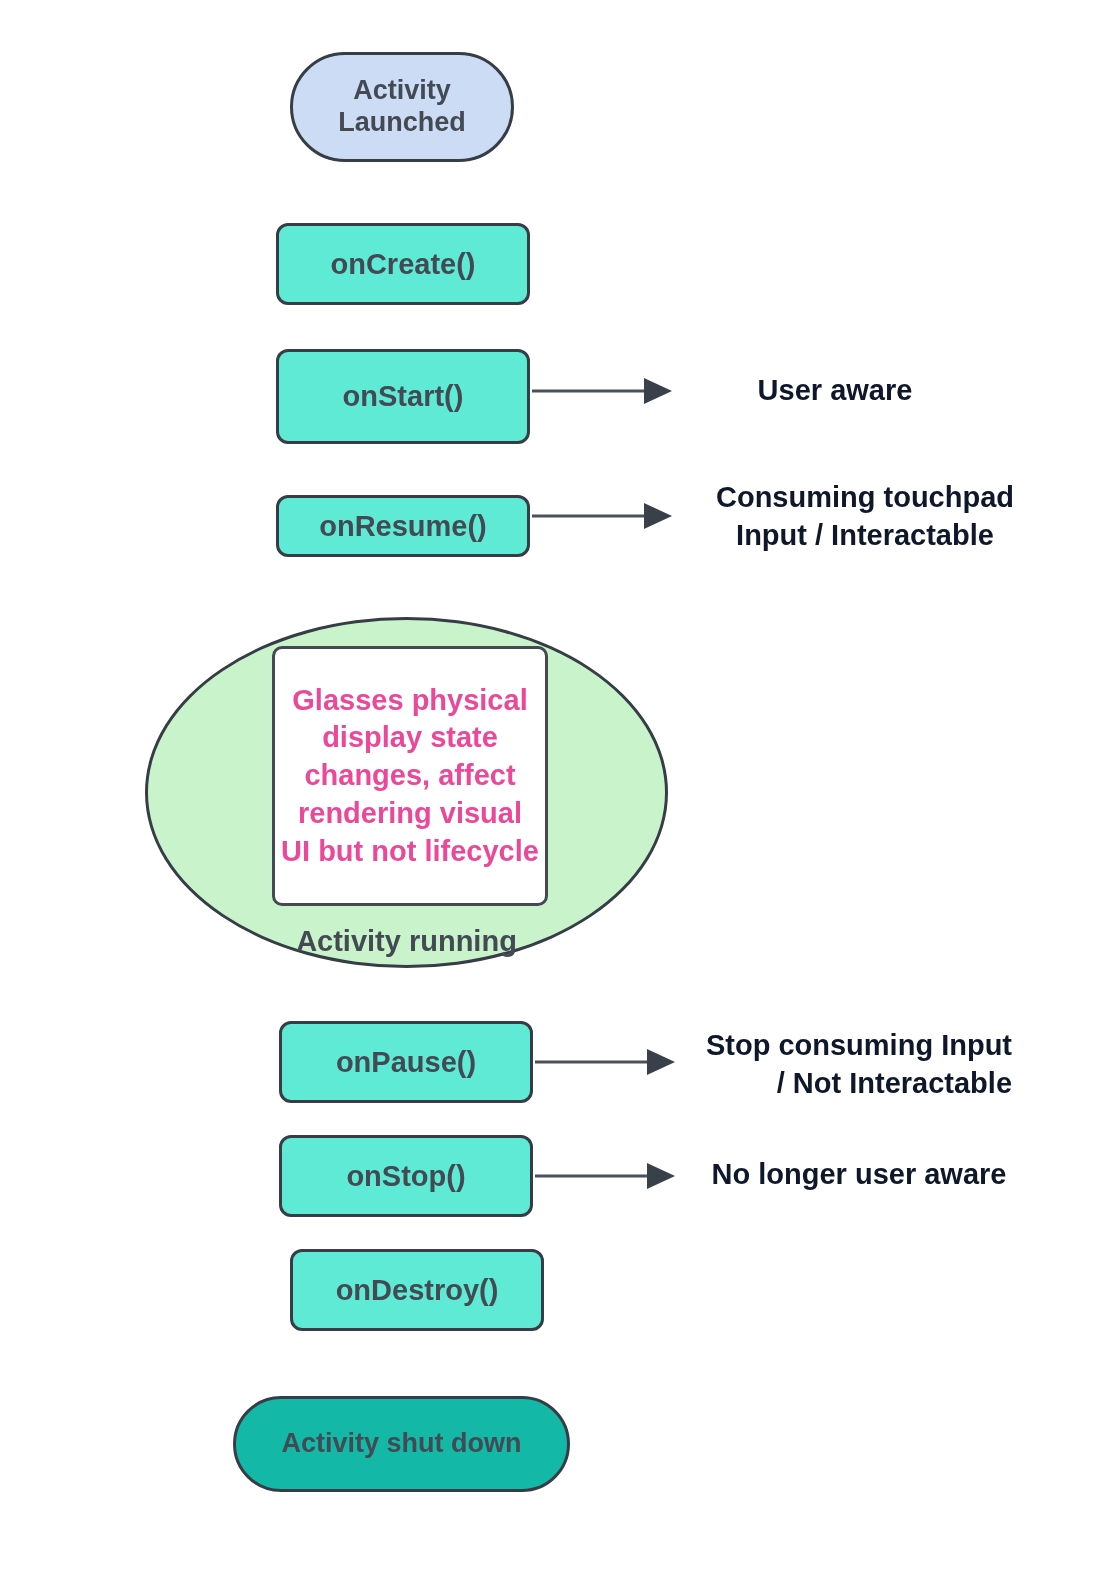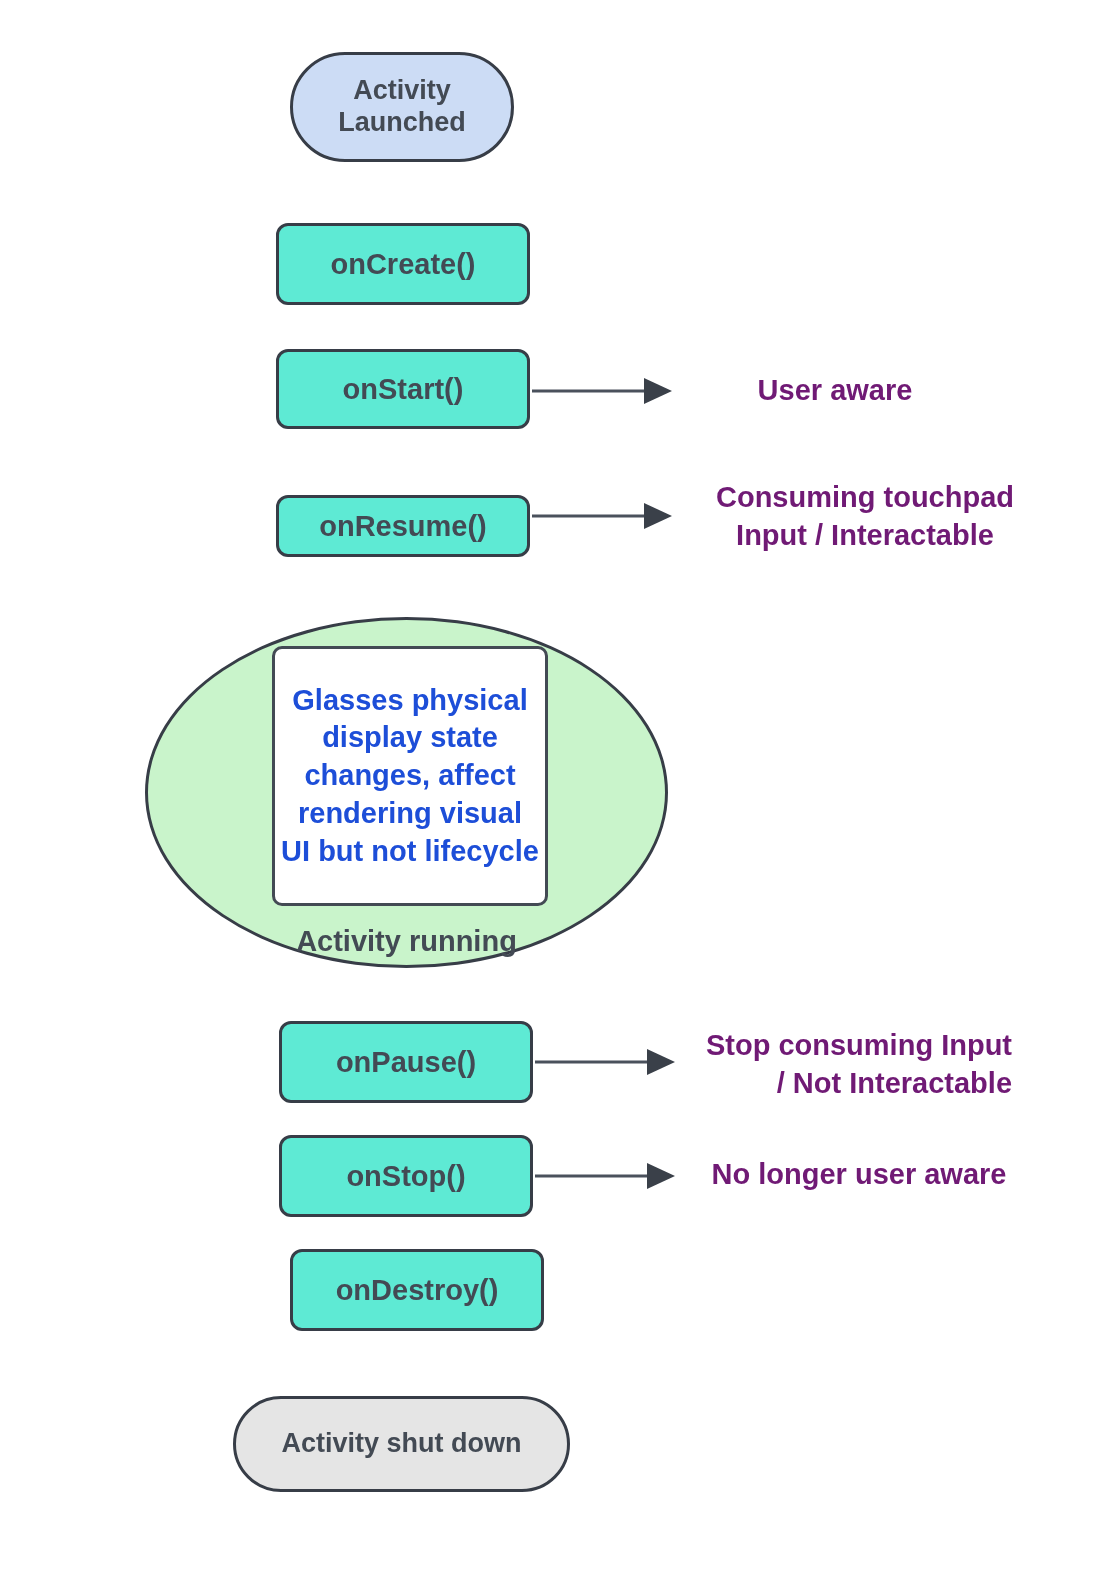--- a/index.html
+++ b/index.html
@@ -38,21 +38,21 @@
 
   
   .pill {
     border-radius: 999px;
     font-size: 27px;
   }
   .pill-start {
     background: #ccdcf5;
   }
   .pill-end {
-    background: #e5e5e5;
+    background: #14b8a6;
   }
 
   
   .callback {
     background: #5eead4;
     border-radius: 12px;
     font-size: 29px;
   }
 
   
@@ -76,32 +76,32 @@
   .inner-note {
     position: absolute;
     box-sizing: border-box;
     background: #ffffff;
     border: 3px solid #434a54;
     border-radius: 10px;
     display: flex;
     align-items: center;
     justify-content: center;
     text-align: center;
-    color: #1d4ed8;
+    color: #ec4899;
     font-weight: bold;
     font-size: 29px;
     line-height: 1.3;
     padding: 4px 6px;
   }
 
   
   .annotation {
     position: absolute;
     box-sizing: border-box;
-    color: #701a75;
+    color: #0f172a;
     font-weight: bold;
     font-size: 29px;
     line-height: 1.3;
     text-align: center;
     display: flex;
     align-items: center;
     justify-content: center;
     white-space: pre-line;
   }
 
@@ -123,21 +123,21 @@
 
   <div class="node pill pill-start" style="left:290px; top:52px; width:224px; height:110px;">
     <span style="white-space: pre-line;">Activity
 Launched</span>
   </div>
 
   <div class="node callback" style="left:276px; top:223px; width:254px; height:82px;">
     <span>onCreate()</span>
   </div>
 
-  <div class="node callback" style="left:276px; top:349px; width:254px; height:80px;">
+  <div class="node callback" style="left:276px; top:349px; width:254px; height:95px;">
     <span>onStart()</span>
   </div>
 
   <div class="connector" style="left:530px; top:375px; width:145px;">
     <svg width="145" height="32" viewBox="0 0 145 32">
       <line x1="2" y1="16" x2="118" y2="16" stroke="#4a515c" stroke-width="3"></line>
       <polygon points="114,3 142,16 114,29" fill="#3a4049"></polygon>
     </svg>
   </div>
 

